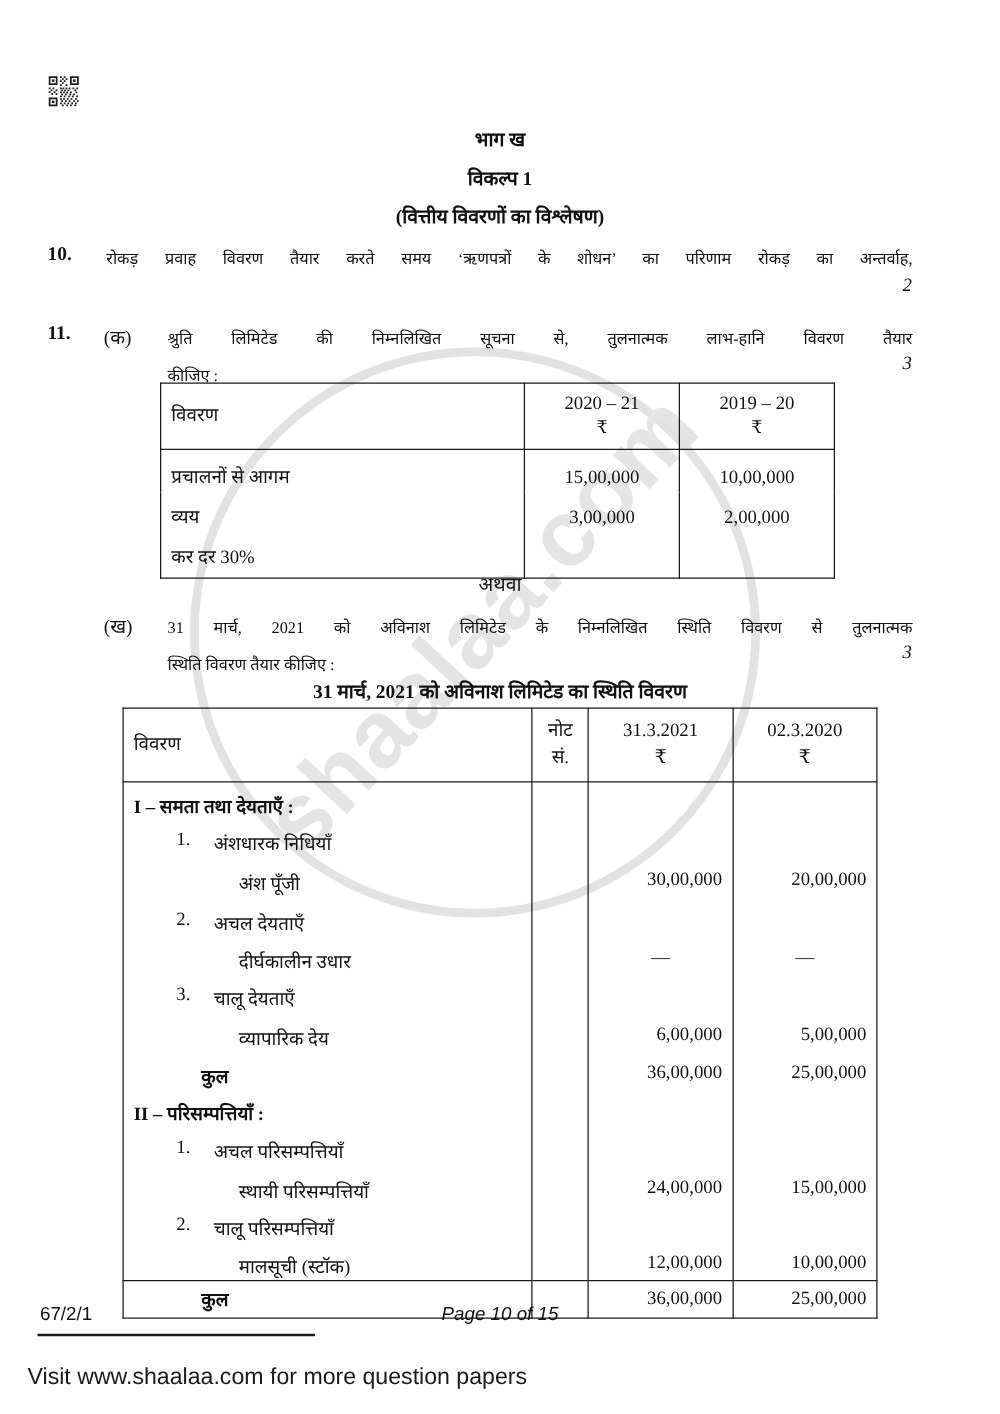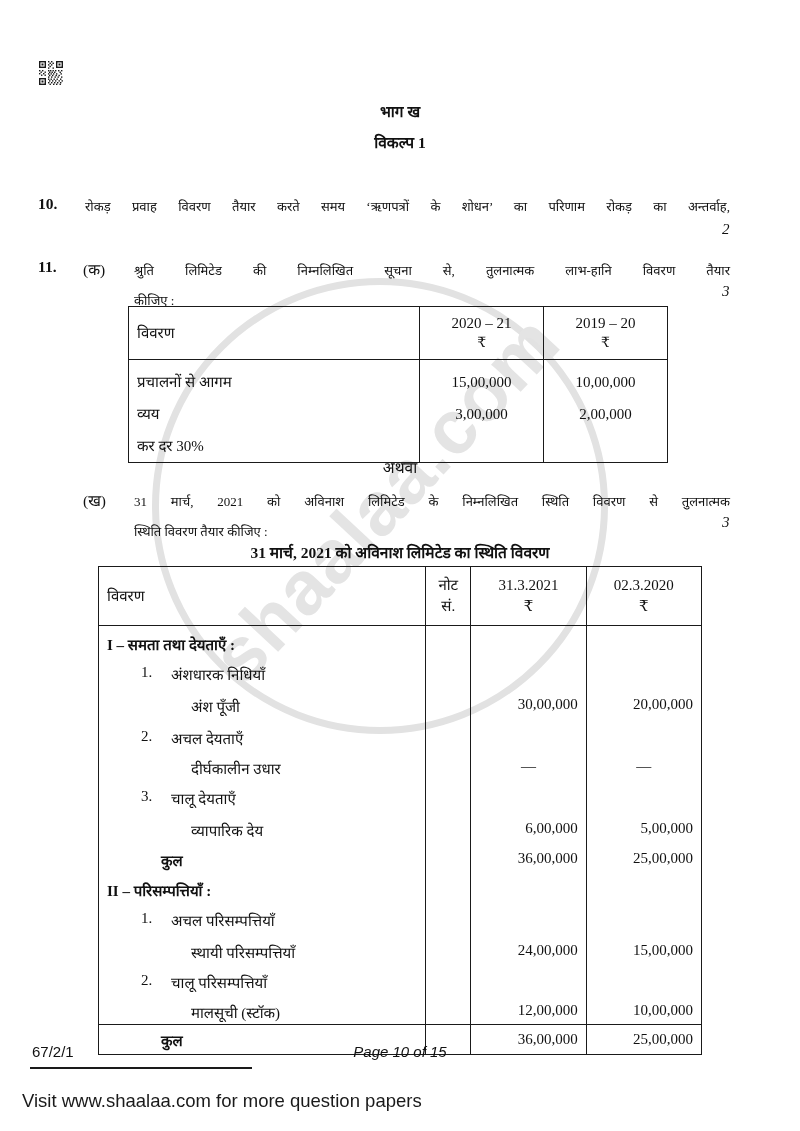--- a/index.html
+++ b/index.html
@@ -289,20 +289,21 @@
         <rect x="22" y="22" width="1.4" height="1.4"></rect>
         <rect x="11.5" y="23.6" width="1.4" height="1.4"></rect>
           <rect x="15" y="23.6" width="1.4" height="1.4"></rect>
         <rect x="18" y="23.6" width="1.4" height="1.4"></rect>
           <rect x="21.5" y="23.6" width="1.4" height="1.4"></rect>
       </g>
     </svg>
 
     <div class="ctr-head" style="top:100px;">भाग ख</div>
     <div class="ctr-head" style="top:131px;">विकल्प 1</div>
+    <div class="ctr-head" style="top:161px;">(वित्तीय विवरणों का विश्लेषण)</div>
 
     <div class="qnum" style="left:38px; top:195px;">10.</div>
     <div class="qbody" style="left:85px; top:192px; width:645px;">
       <span class="just">रोकड़ प्रवाह विवरण तैयार करते समय ‘ऋणपत्रों के शोधन’ का परिणाम रोकड़ का अन्तर्वाह,</span>
     </div>
     <div class="marks" style="left:722px; top:221px;">2</div>
 
     <div class="qnum" style="left:38px; top:258px;">11.</div>
     <div class="qpart" style="left:83px; top:258px;">(क)</div>
     <div class="qbody" style="left:134px; top:256px; width:596px;">

